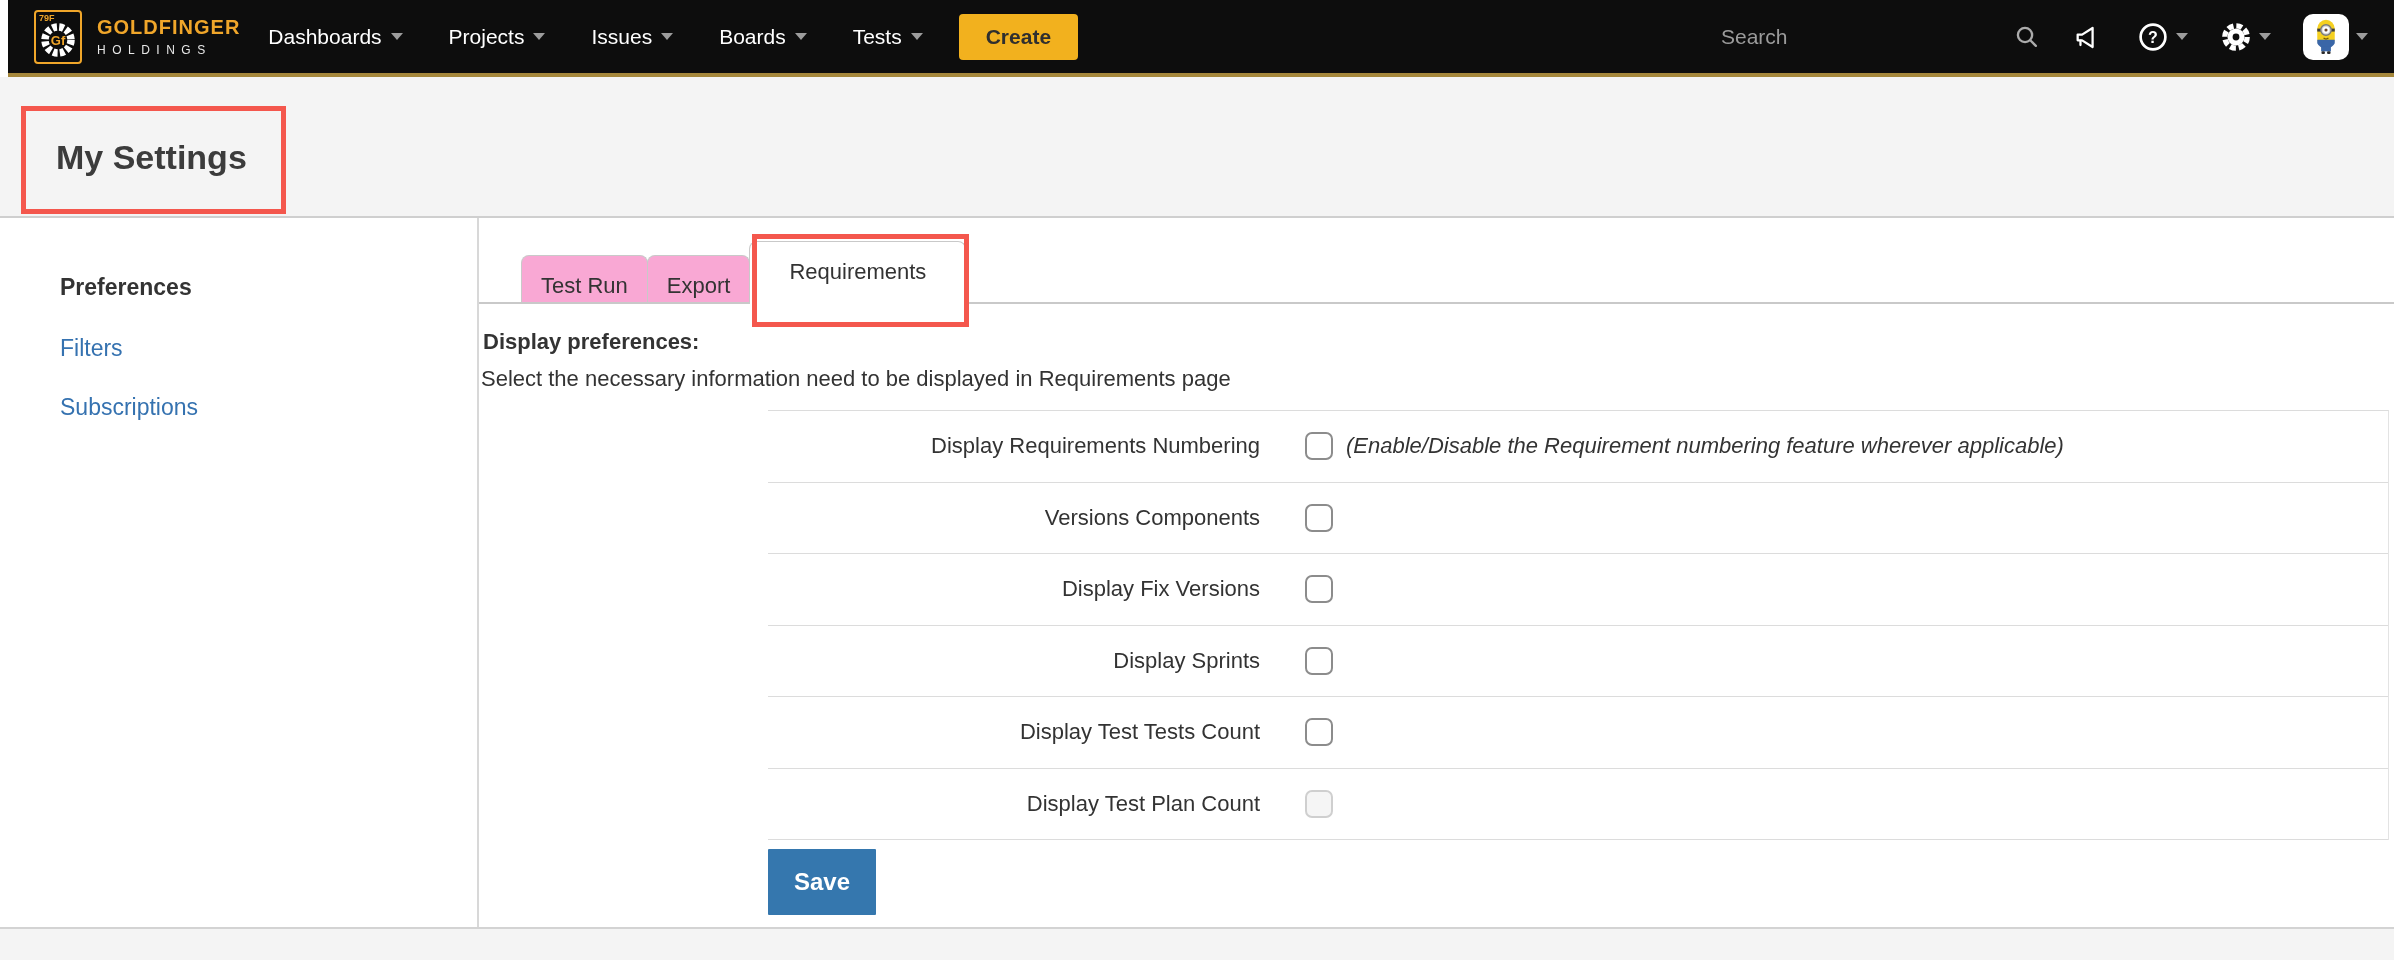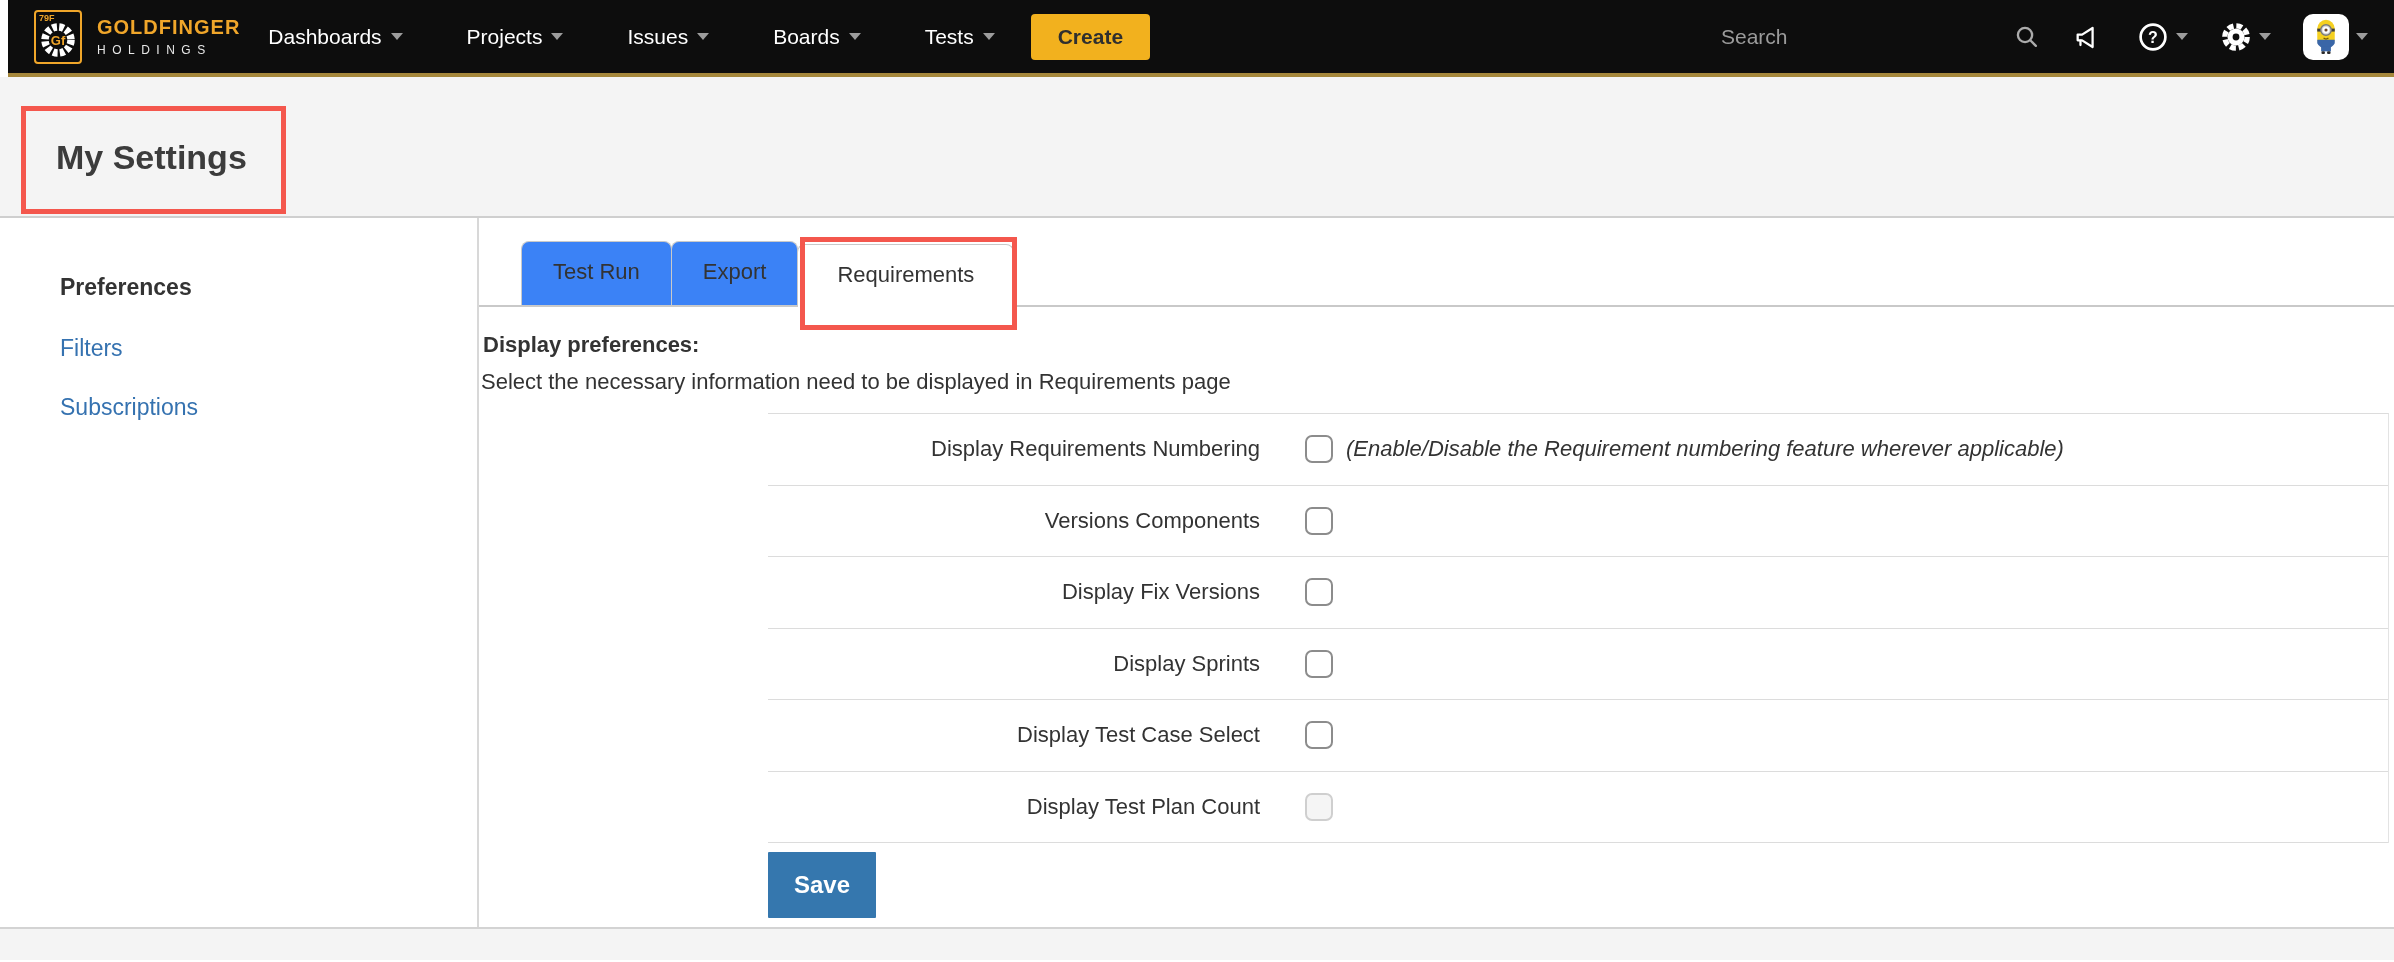--- a/index.html
+++ b/index.html
@@ -13,21 +13,21 @@
 
   
   .topnav{height:77px; background:var(--nav-black); border-bottom:4px solid #A5873B;
           display:flex; align-items:center; padding:0 26px;margin-left:8px;}
   .brand{display:flex; align-items:center; gap:15px; cursor:pointer;}
   .logo-box{position:relative; width:48px; height:54px; border:2px solid var(--accent-gold);
             border-radius:4px; display:flex; align-items:flex-end; justify-content:center; padding-bottom:2px;}
   .logo-code{position:absolute; top:1px; left:3px; font-size:9px; color:var(--accent-gold); font-weight:bold;}
   .brand-name{color:var(--accent-gold); font-size:20px; font-weight:bold; letter-spacing:1px;}
   .brand-sub{color:#E8E8E8; font-size:12px; letter-spacing:6.5px; margin-top:4px;}
-  .menus{display:flex; align-items:center; gap:64px; margin-left:28px;}
+  .menus{display:flex; align-items:center; gap:46px; margin-left:28px;}
   .menu-item{display:flex; align-items:center; gap:9px; color:#fff; font-size:21px; cursor:pointer;}
   .caret{width:0; height:0; border-left:6px solid transparent; border-right:6px solid transparent;
          border-top:7px solid #9C9C9C;}
   .create-btn{margin-left:36px; background:var(--create-yellow); color:#2F2F2F; font-weight:bold;
               font-size:21px; border:none; border-radius:4px; padding:11px 27px; cursor:pointer;
               font-family:inherit;}
   .nav-right{margin-left:auto; display:flex; align-items:center; gap:32px;}
   .search-box{display:flex; align-items:center; width:320px; cursor:text;}
   .search-text{color:#9B9B9B; font-size:21px; flex:1;}
   .icon-btn{display:flex; align-items:center; gap:7px; cursor:pointer;}
@@ -43,21 +43,21 @@
   
   .main-body{display:flex; height:709px; background:#fff;}
   .sidebar{width:479px; border-right:2px solid #D8D8D8; padding:56px 0 0 60px; flex:none;}
   .side-heading{font-size:23px; font-weight:bold; color:#333; margin-bottom:34px;}
   .side-link{display:block; font-size:23px; color:var(--link-blue); text-decoration:none;
              margin-bottom:32px; cursor:pointer;}
   .content{flex:1; position:relative;}
 
   
   .tabbar{display:flex; align-items:flex-end; padding:23px 0 0 43px; border-bottom:2px solid #C9C9C9;}
-  .tab{height:64px; line-height:59px; padding:0 31px; font-size:22px; color:#333; background:#3b82f6;
+  .tab{height:47px; line-height:59px; padding:0 19px; font-size:22px; color:#333; background:#f9a8d4;
        border:1px solid #C9C9C9; border-bottom:none; border-radius:8px 8px 0 0; margin-left:-1px;
        cursor:pointer; white-space:nowrap;}
   .tab.active{background:#fff; height:63px; margin-bottom:-2px; padding:0 39px; position:relative; z-index:2;}
   .tab-annotation{position:absolute; left:2px; right:-4px; top:-8px; bottom:-23px;
                   border:5px solid var(--annotation-red); pointer-events:none; z-index:3;}
 
   
   .panel-heading{margin:25px 0 0 4px; font-size:22px; font-weight:bold; color:#333;}
   .panel-desc{margin:11px 0 0 2px; font-size:22px; color:#333;}
   .form-table{margin:18px 0 0 289px; width:1621px; border-top:1px solid #DCDCDC;
@@ -215,21 +215,21 @@
           <span class="row-label">Display Fix Versions</span>
           <span class="cb" role="checkbox" aria-checked="false"></span>
           <span class="row-note"></span>
         </div>
           <div class="form-row">
           <span class="row-label">Display Sprints</span>
           <span class="cb" role="checkbox" aria-checked="false"></span>
           <span class="row-note"></span>
         </div>
           <div class="form-row">
-          <span class="row-label">Display Test Case Select</span>
+          <span class="row-label">Display Test Tests Count</span>
           <span class="cb" role="checkbox" aria-checked="false"></span>
           <span class="row-note"></span>
         </div>
           <div class="form-row">
           <span class="row-label">Display Test Plan Count</span>
           <span class="cb disabled" role="checkbox" aria-checked="false"></span>
           <span class="row-note"></span>
         </div>
         </div>
       

